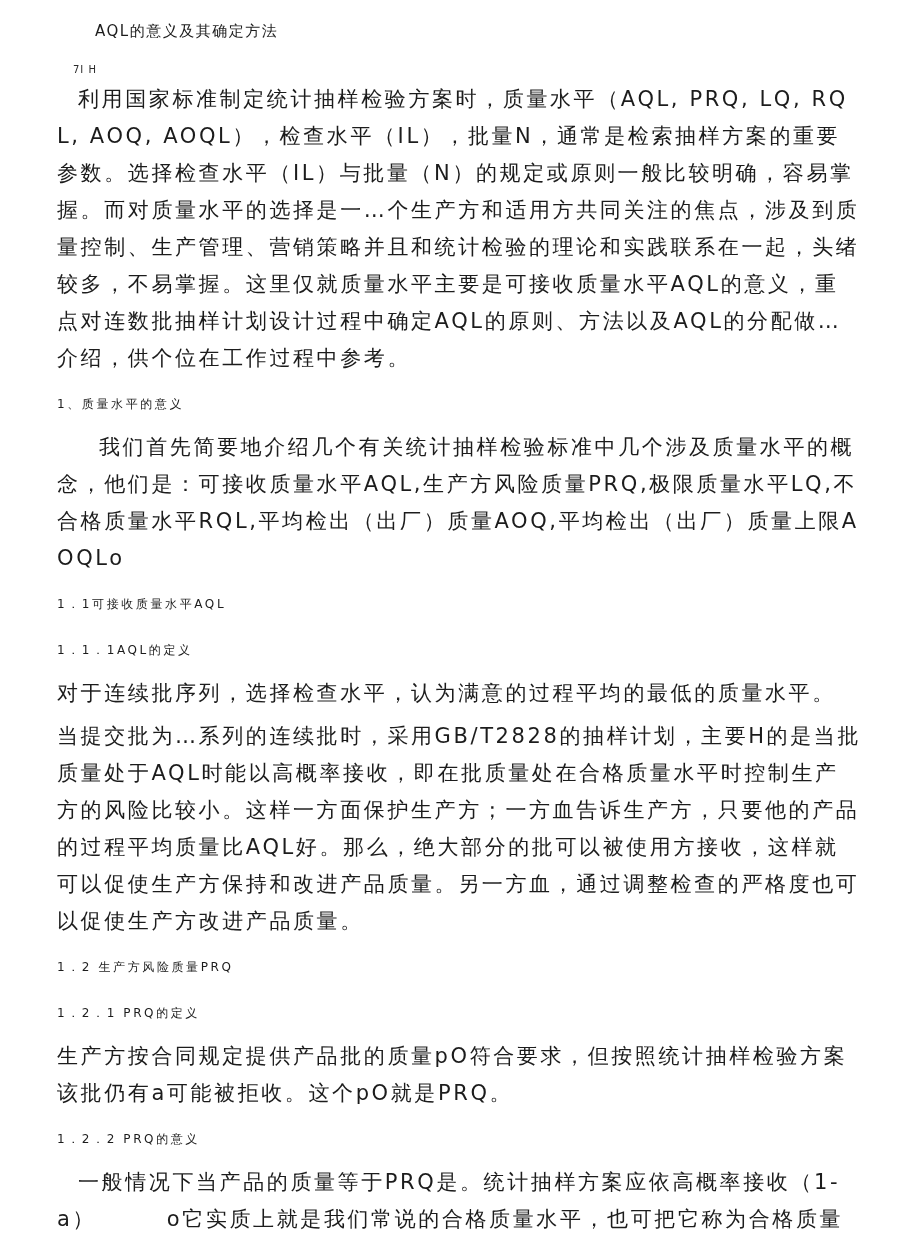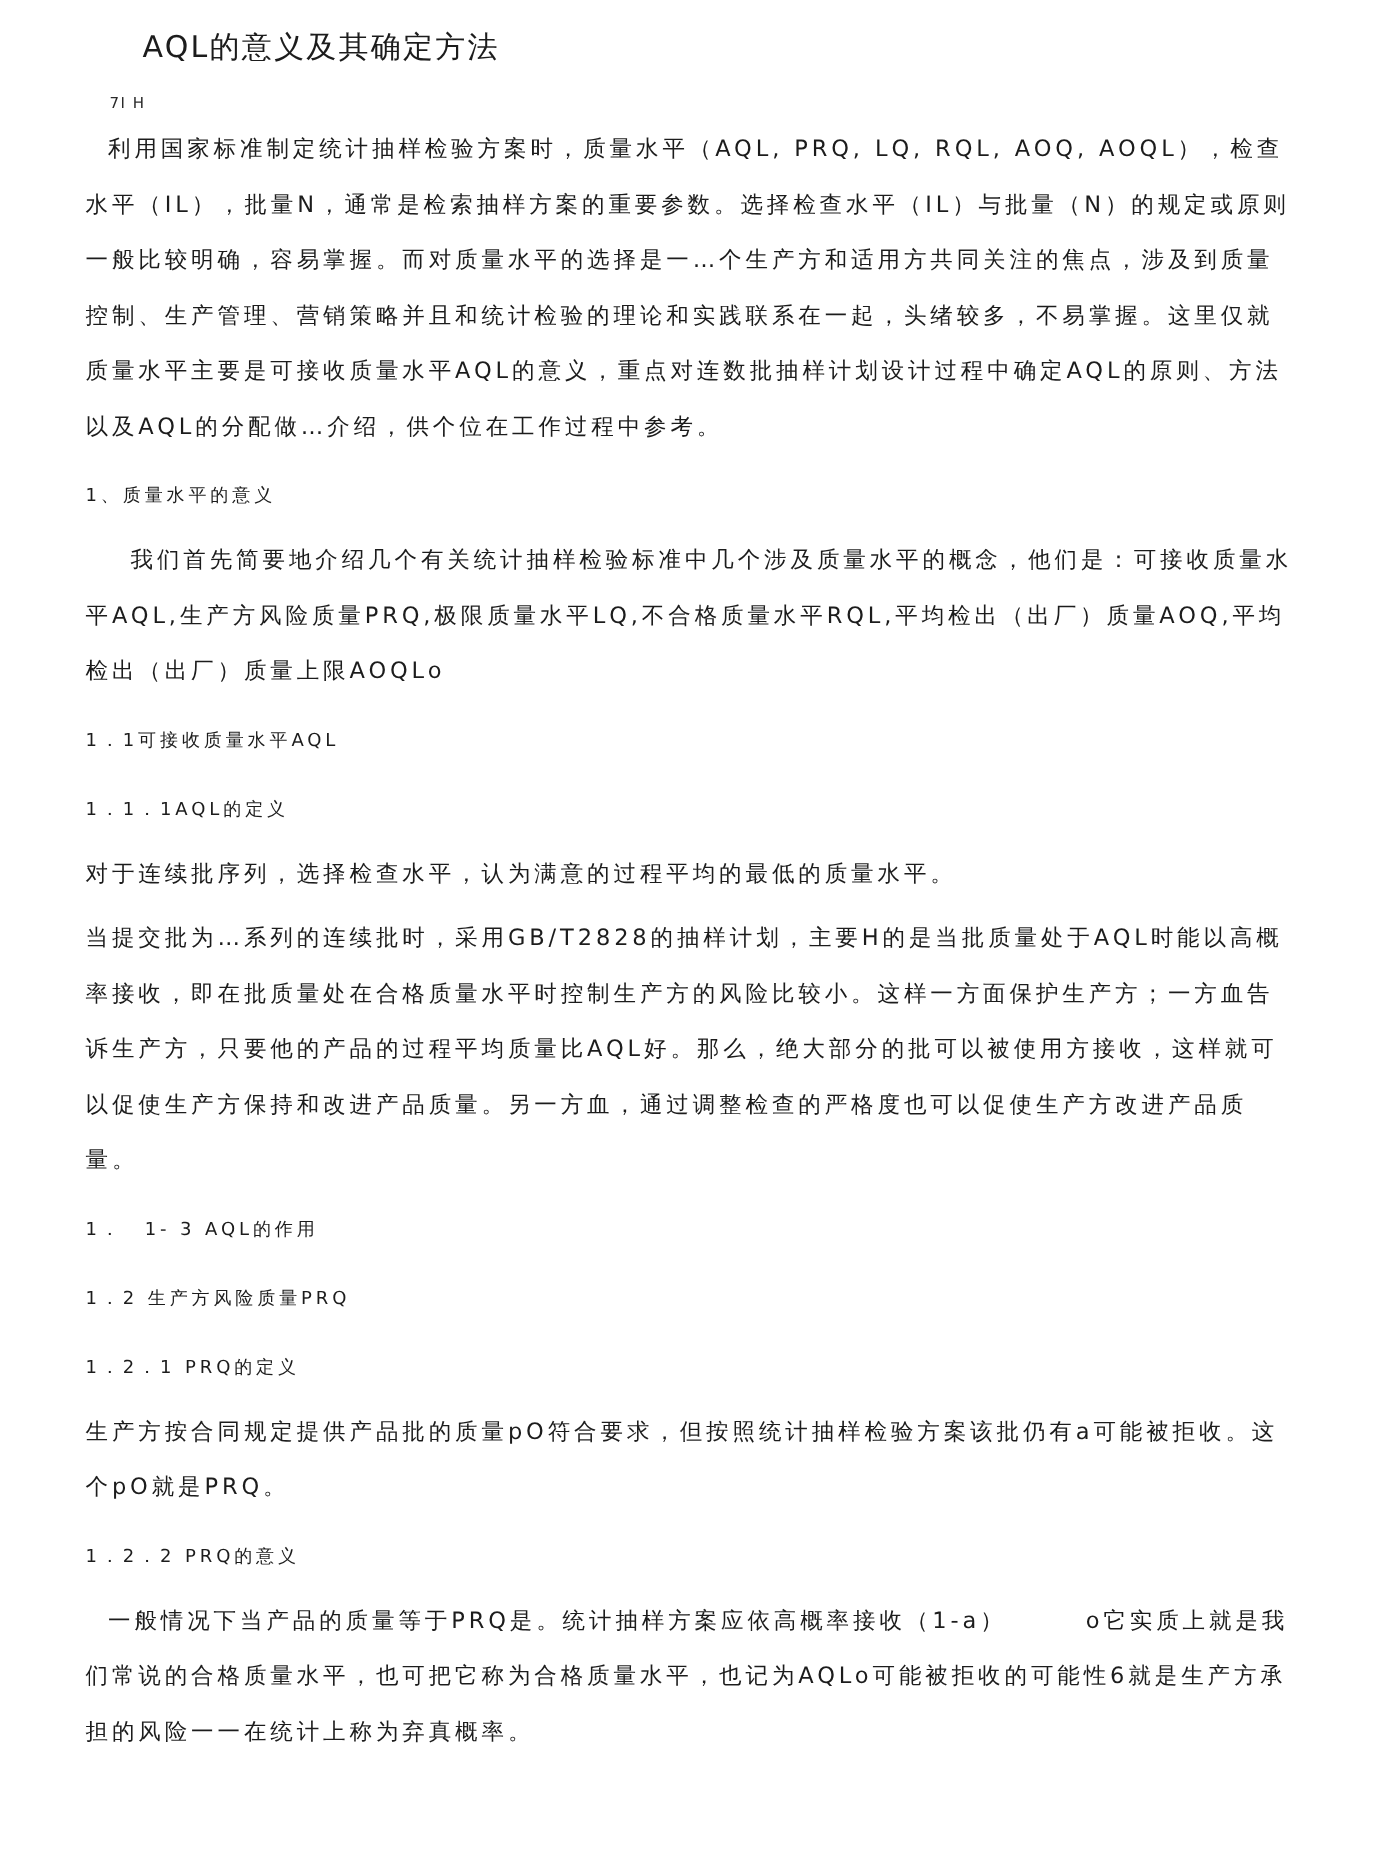--- a/index.html
+++ b/index.html
@@ -11,36 +11,36 @@
     font-family: "DejaVu Sans", sans-serif;
     color: #1c1c1c;
   }
   .page {
     width: 920px;
     height: 1242px;
     padding: 20px 58px 16px 57px;
     background: #ffffff;
   }
   .doc-title {
-    font-size: 20px;
+    font-size: 15px;
     font-weight: 400;
     letter-spacing: 1.5px;
     line-height: 22px;
     padding-left: 38px;
   }
   .corner-mark {
     font-size: 10px;
     letter-spacing: 1px;
     margin-top: 22px;
     color: #2a2a2a;
     margin-left: 16px;
   }
   .doc-body { margin-top: 6px; }
   .block {
-    font-size: 15px;
+    font-size: 21px;
     font-weight: 400;
     letter-spacing: 2.6px;
     line-height: 37px;
     white-space: pre-wrap;
     word-break: break-all;
     margin-top: 6px;
   }
   .block.heading {
     margin-top: 9px;
     font-size: 12px;
@@ -55,20 +55,19 @@
   <div class="doc-title">AQL的意义及其确定方法</div>
   <div class="corner-mark">7I H</div>
   <div class="doc-body">
       <p class="block para indent-1">利用国家标准制定统计抽样检验方案时，质量水平（AQL, PRQ, LQ, RQL, AOQ, AOQL），检查水平（IL），批量N，通常是检索抽样方案的重要参数。选择检查水平（IL）与批量（N）的规定或原则一般比较明确，容易掌握。而对质量水平的选择是一…个生产方和适用方共同关注的焦点，涉及到质量控制、生产管理、营销策略并且和统计检验的理论和实践联系在一起，头绪较多，不易掌握。这里仅就质量水平主要是可接收质量水平AQL的意义，重点对连数批抽样计划设计过程中确定AQL的原则、方法以及AQL的分配做…介绍，供个位在工作过程中参考。</p>
       <h2 class="block heading">1、质量水平的意义</h2>
       <p class="block para indent-2">我们首先简要地介绍几个有关统计抽样检验标准中几个涉及质量水平的概念，他们是：可接收质量水平AQL,生产方风险质量PRQ,极限质量水平LQ,不合格质量水平RQL,平均检出（出厂）质量AOQ,平均检出（出厂）质量上限AOQLo</p>
       <h2 class="block heading">1．1可接收质量水平AQL</h2>
       <h2 class="block heading">1．1．1AQL的定义</h2>
       <p class="block para">对于连续批序列，选择检查水平，认为满意的过程平均的最低的质量水平。</p>
       <p class="block para">当提交批为…系列的连续批时，采用GB/T2828的抽样计划，主要H的是当批质量处于AQL时能以高概率接收，即在批质量处在合格质量水平时控制生产方的风险比较小。这样一方面保护生产方；一方血告诉生产方，只要他的产品的过程平均质量比AQL好。那么，绝大部分的批可以被使用方接收，这样就可以促使生产方保持和改进产品质量。另一方血，通过调整检查的严格度也可以促使生产方改进产品质量。</p>
-      <h2 class="block heading">1．　1- 3 AQL的作用</h2>
       <h2 class="block heading">1．2 生产方风险质量PRQ</h2>
       <h2 class="block heading">1．2．1 PRQ的定义</h2>
       <p class="block para">生产方按合同规定提供产品批的质量pO符合要求，但按照统计抽样检验方案该批仍有a可能被拒收。这个pO就是PRQ。</p>
       <h2 class="block heading">1．2．2 PRQ的意义</h2>
       <p class="block para indent-1">一般情况下当产品的质量等于PRQ是。统计抽样方案应依高概率接收（1-a）　　　o它实质上就是我们常说的合格质量水平，也可把它称为合格质量水平，也记为AQLo可能被拒收的可能性6就是生产方承担的风险一一在统计上称为弃真概率。</p>
     </div>
 </div>
 
 </body></html>

